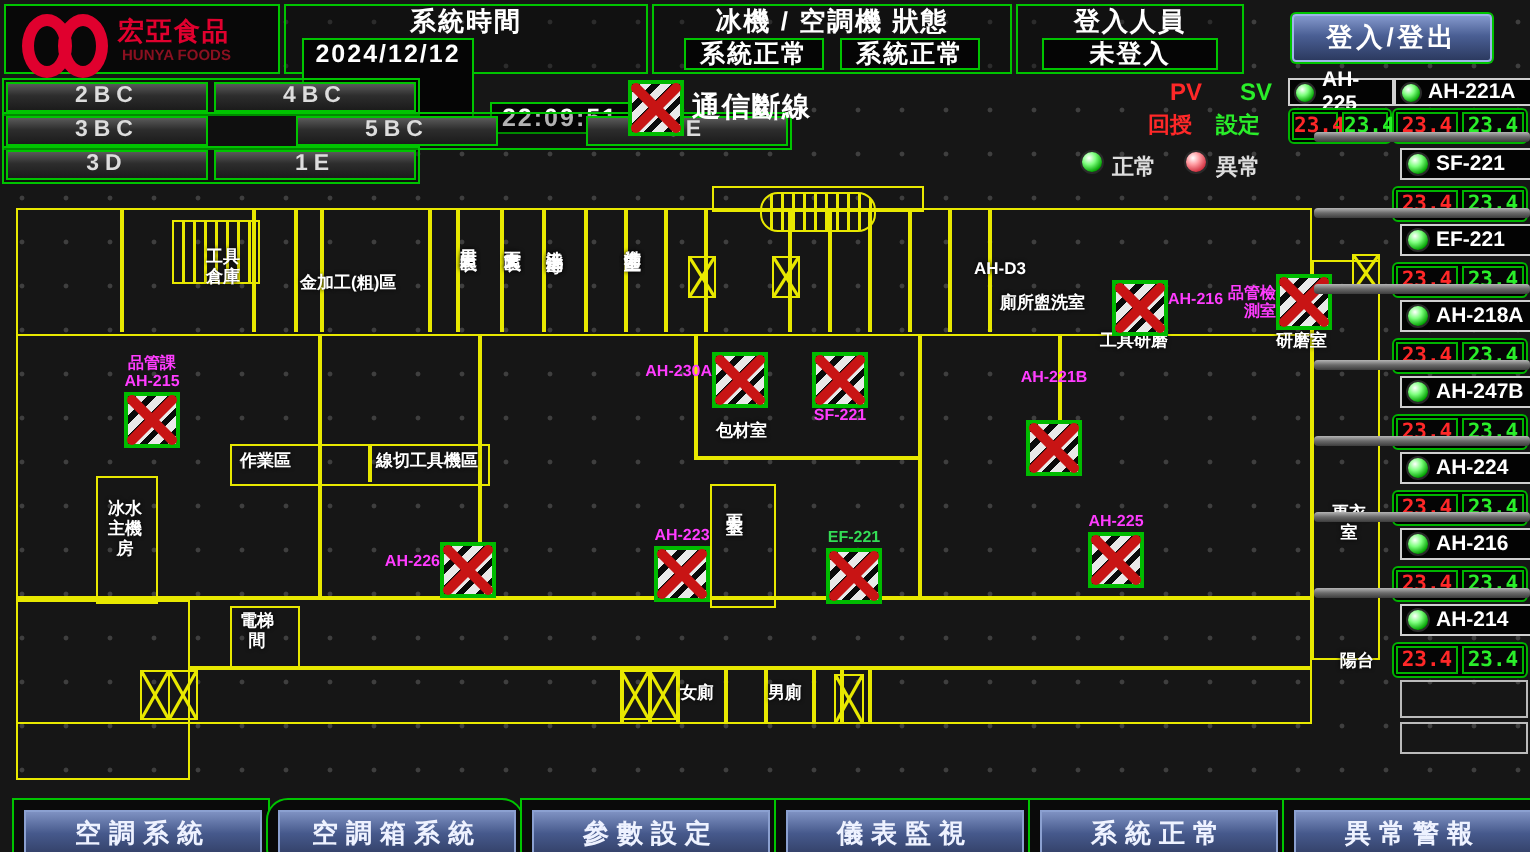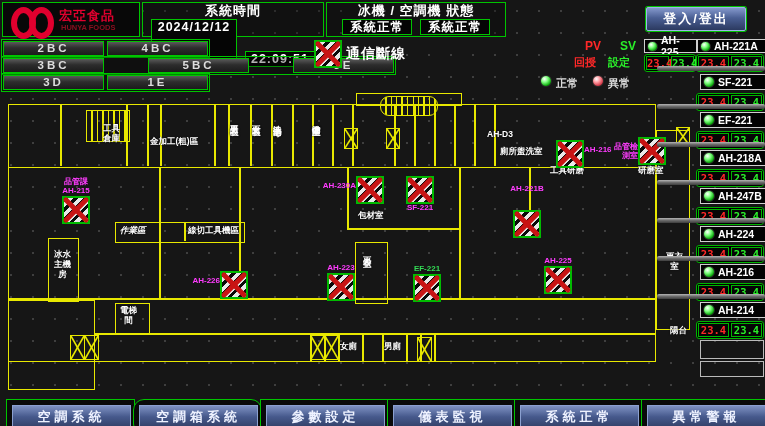--- a/index.html
+++ b/index.html
@@ -72,20 +72,26 @@
   </div>
 
   <div class="hsec" style="left:326px;width:178px;">
     <div class="hlabel">冰機 / 空調機 狀態</div>
     <div class="hrow">
       <div class="hbox" style="width:62px;">系統正常</div>
       <div class="hbox" style="width:62px;">系統正常</div>
     </div>
   </div>
 
+  <div class="hsec" style="left:508px;width:112px;">
+    <div class="hlabel">登入人員</div>
+    <div class="hrow">
+      <div class="hbox" style="width:80px;">未登入</div>
+    </div>
+  </div>
 
   <div class="abs blue-btn" style="left:646px;top:7px;width:98px;height:22px;line-height:22px;">登入/登出</div>
 
   <div id="floors">
       <div class="floor-row" style="left: 1px; top: 39px;">
         <div class="fbtn">2BC</div>
         <div class="fbtn">4BC</div>
       </div>
       <div class="floor-row" style="left: 1px; top: 56px; gap: 44px;">
         <div class="fbtn">3BC</div>
@@ -232,21 +238,21 @@
 倉庫</div>
       <div class="room" style="left: 150px; top: 137px;">金加工(粗)區</div>
       <div class="room v" style="left: 229px; top: 118px;">男更衣區</div>
       <div class="room v" style="left: 251px; top: 118px;">女更衣區</div>
       <div class="room v" style="left: 272px; top: 118px;">洗手消毒</div>
       <div class="room v" style="left: 311px; top: 118px;">準備室區</div>
       <div class="room" style="left: 487px; top: 130px;">AH-D3</div>
       <div class="room" style="left: 500px; top: 147px;">廁所盥洗室</div>
       <div class="room" style="left: 550px; top: 166px;">工具研磨</div>
       <div class="room" style="left: 638px; top: 166px;">研磨室</div>
-      <div class="room" style="left: 120px; top: 226px; font-style: italic;">作業區</div>
+      <div class="room" style="left: 120px; top: 226px;">作業區</div>
       <div class="room" style="left: 188px; top: 226px;">線切工具機區</div>
       <div class="room" style="left: 358px; top: 211px;">包材室</div>
       <div class="room v" style="left: 362px; top: 250px;">更衣室</div>
       <div class="room" style="left: 54px; top: 250px;">冰水
 主機
 房</div>
       <div class="room" style="left: 120px; top: 306px;">電梯
 間</div>
       <div class="room" style="left: 340px; top: 342px;">女廁</div>
       <div class="room" style="left: 384px; top: 342px;">男廁</div>

